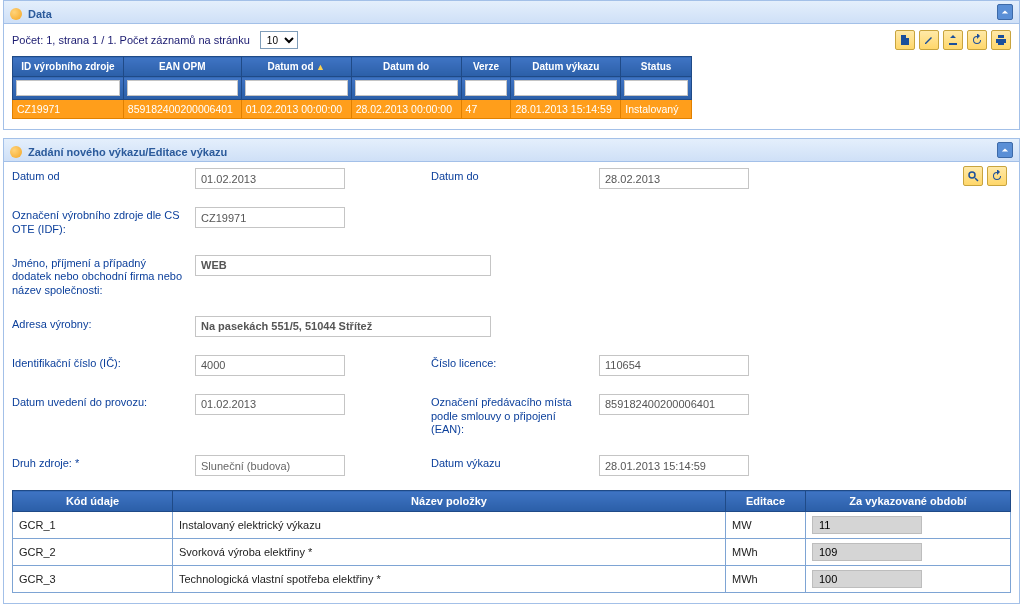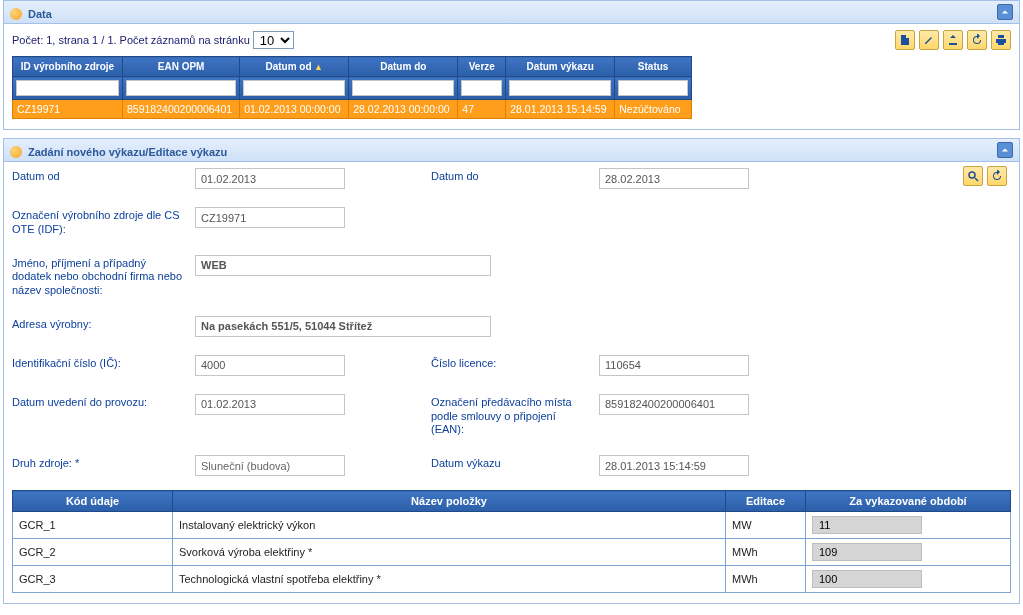--- a/index.html
+++ b/index.html
@@ -48,22 +48,22 @@
   }
 
   
   .pager-row {
     display: flex;
     align-items: center;
     margin-bottom: 6px;
   }
   .pager-text { color: #1a1a70; }
   .pager-select {
-    margin-left: 3px;
-    font-size: 13px;
+    margin-left: 10px;
+    font-size: 10px;
     border: 1px solid #7f9db9;
     height: 18px;
     padding: 0 2px;
     background: #fff;
   }
   .toolbar-right {
     margin-left: auto;
     display: flex;
     gap: 4px;
   }
@@ -253,21 +253,21 @@
         <td><input style=""></td>
         <td><input style=""></td>
       </tr>
       <tr class="data-row">
         <td>CZ19971</td>
         <td>859182400200006401</td>
         <td>01.02.2013 00:00:00</td>
         <td>28.02.2013 00:00:00</td>
         <td>47</td>
         <td>28.01.2013 15:14:59</td>
-        <td>Nezúčtováno</td>
+        <td>Instalovaný</td>
       </tr>
     </tbody>
       </table>
   </div>
 </div>
 
 <div class="panel">
   <div class="panel-header">
     <div class="bullet"></div>
     <div class="title">Zadání nového výkazu/Editace výkazu</div>
@@ -334,21 +334,21 @@
     <table class="items">
       <tbody>
           <tr>
         <th style="width:160px">Kód údaje</th>
         <th>Název položky</th>
         <th style="width:80px">Editace</th>
         <th style="width:200px">Za vykazované období</th>
       </tr>
       <tr>
         <td class="code">GCR_1</td>
-        <td>Instalovaný elektrický výkon</td>
+        <td>Instalovaný elektrický výkazu</td>
         <td class="unit">MW</td>
         <td class="val"><input class="val-input" value="11" style=""></td>
       </tr>
       <tr>
         <td class="code">GCR_2</td>
         <td>Svorková výroba elektřiny *</td>
         <td class="unit">MWh</td>
         <td class="val"><input class="val-input" value="109" style=""></td>
       </tr>
       <tr>

